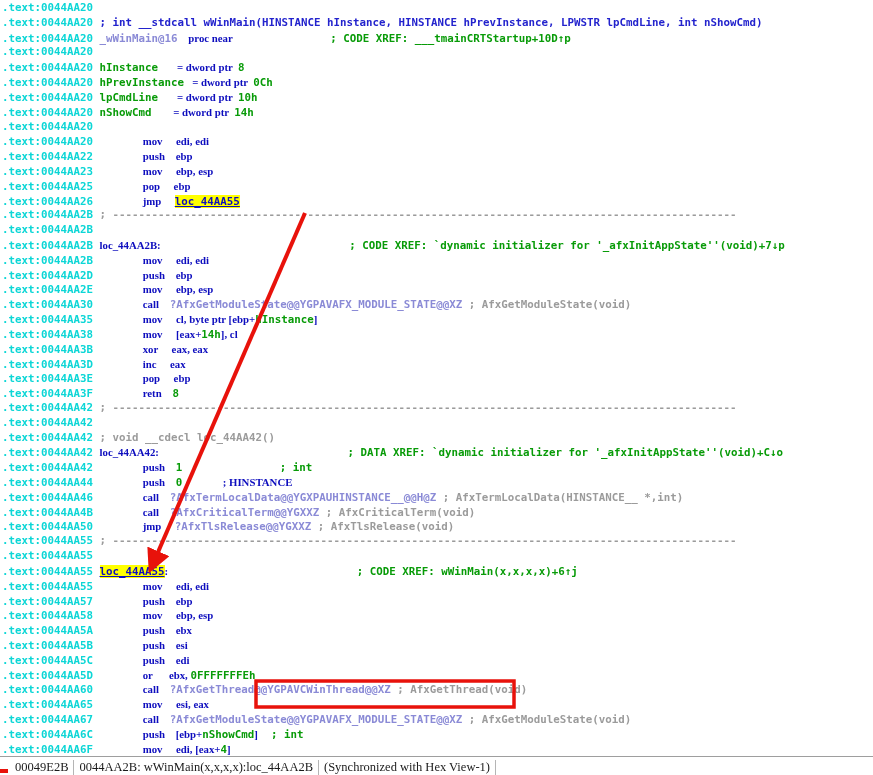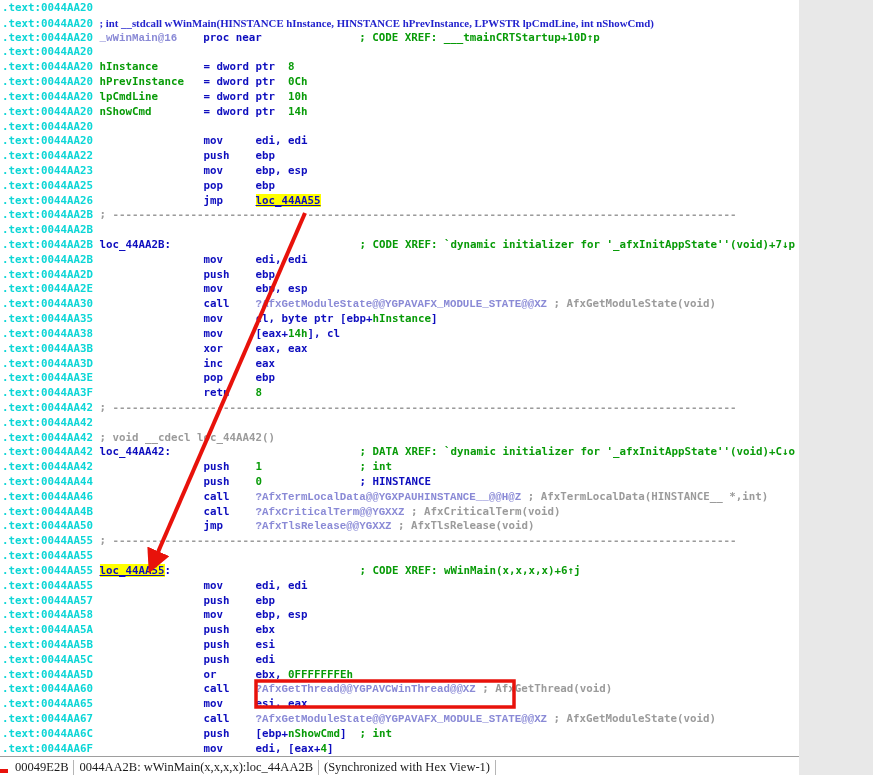--- a/index.html
+++ b/index.html
@@ -1,30 +1,30 @@
 <!DOCTYPE html>
 <html><head>
 <meta charset="utf-8">
 <style>
   :root{
     --addr:#0cd6d6; --blue:#0d0dbe; --green:#089b08; --extern:#8a8ad6;
     --gray:#9b9b9b; --proto:#2323cd; --hlbg:#ffff00; --red:#e8120b;
   }
   html,body{margin:0;padding:0;background:#e8e8e8;}
-  .screen{position:relative;width:785px;height:775px;background:#ffffff;overflow:hidden;
-          font-family:"DejaVu Sans Mono",monospace;padding-left:14px;}
+  .screen{position:relative;width:873px;height:775px;background:#ffffff;overflow:hidden;
+          font-family:"DejaVu Sans Mono",monospace;}
   .listing{position:absolute;top:1px;left:2px;white-space:pre;font-size:10.8px;
            font-weight:bold;line-height:14.82px;}
   .cl{height:14.82px;}
   .c{color:var(--addr);}
-  .b{color:var(--blue);}
+  .b{color:var(--blue);font-family:Liberation Serif, serif;}
   .g{color:var(--green);}
-  .v{color:var(--extern);font-family:Liberation Mono, monospace;}
+  .v{color:var(--extern);}
   .y{color:var(--gray);}
-  .p{color:var(--proto);font-family:Liberation Serif, serif;}
+  .p{color:var(--proto);}
   .h{background:var(--hlbg);color:var(--blue);text-decoration:underline;}
   .overlay{position:absolute;top:0;left:0;pointer-events:none;}
   .statusbar{position:absolute;left:0;right:0;top:756px;height:19px;background:#ffffff;
              border-top:1px solid #9e9e9e;display:flex;align-items:flex-start;
              font-family:"Liberation Serif",serif;font-size:12.5px;color:#1a1a1a;
              overflow:hidden;padding-top:3px;}
   .sb-tick{display:inline-block;width:8px;height:4px;background:var(--red);margin:9px 2px 0 0;}
   .sb-seg{padding:0 5px;border-right:1px solid #b5b5b5;white-space:nowrap;height:19px;}
 </style>
 </head>

